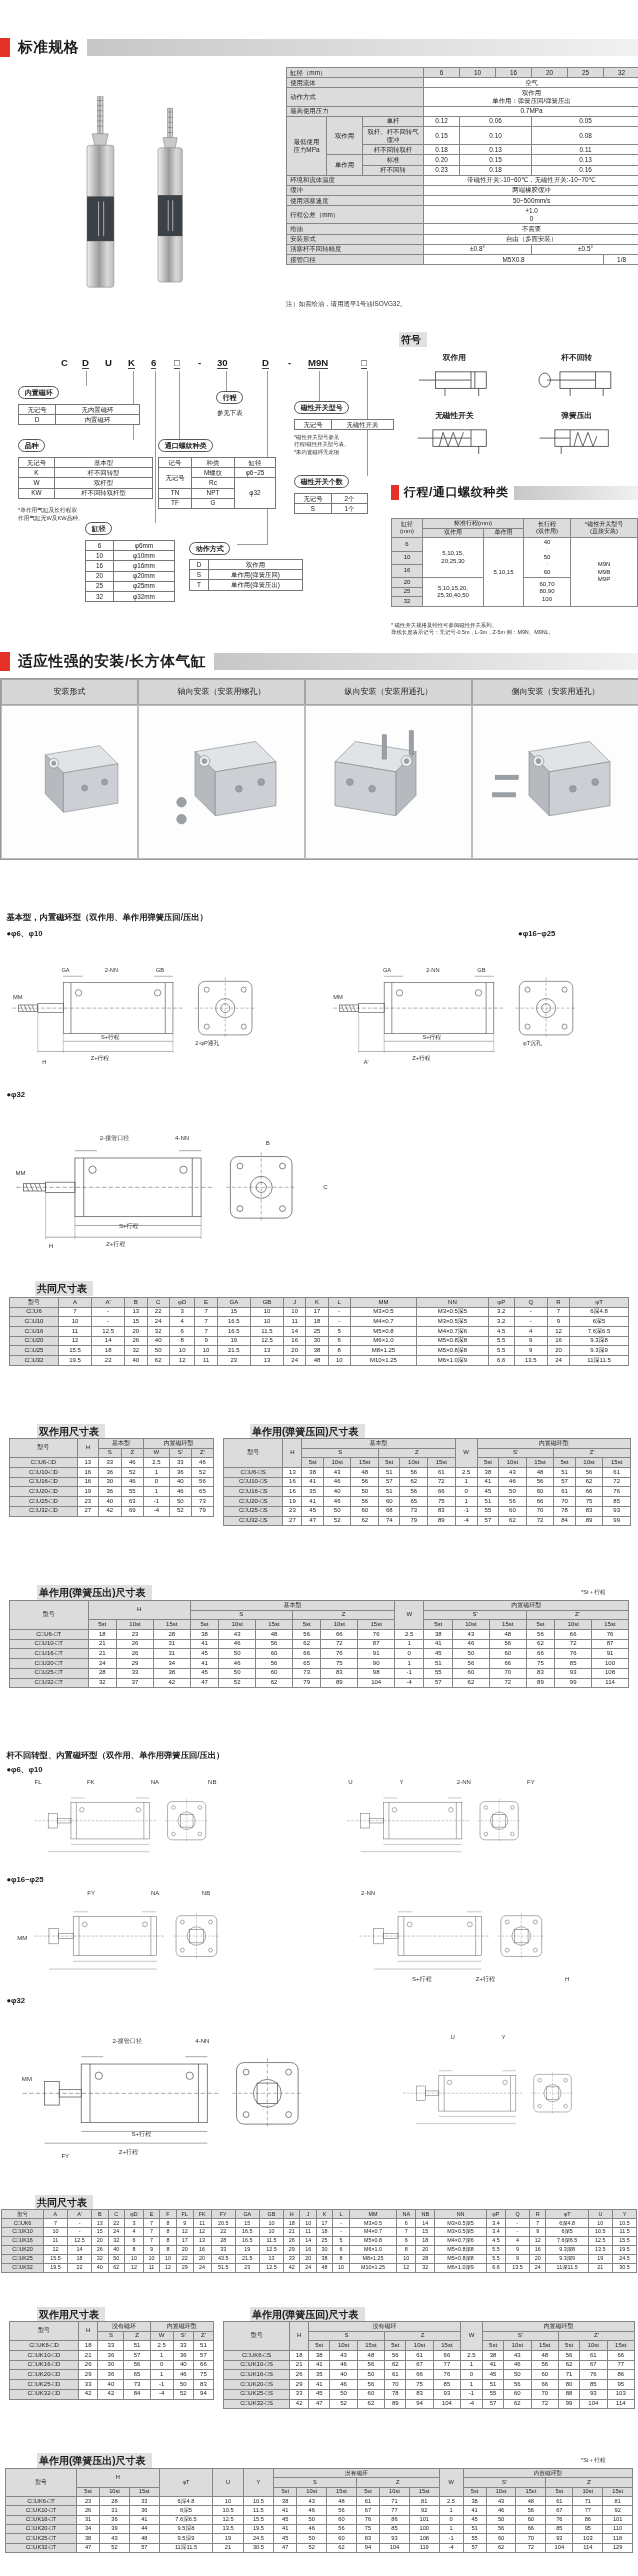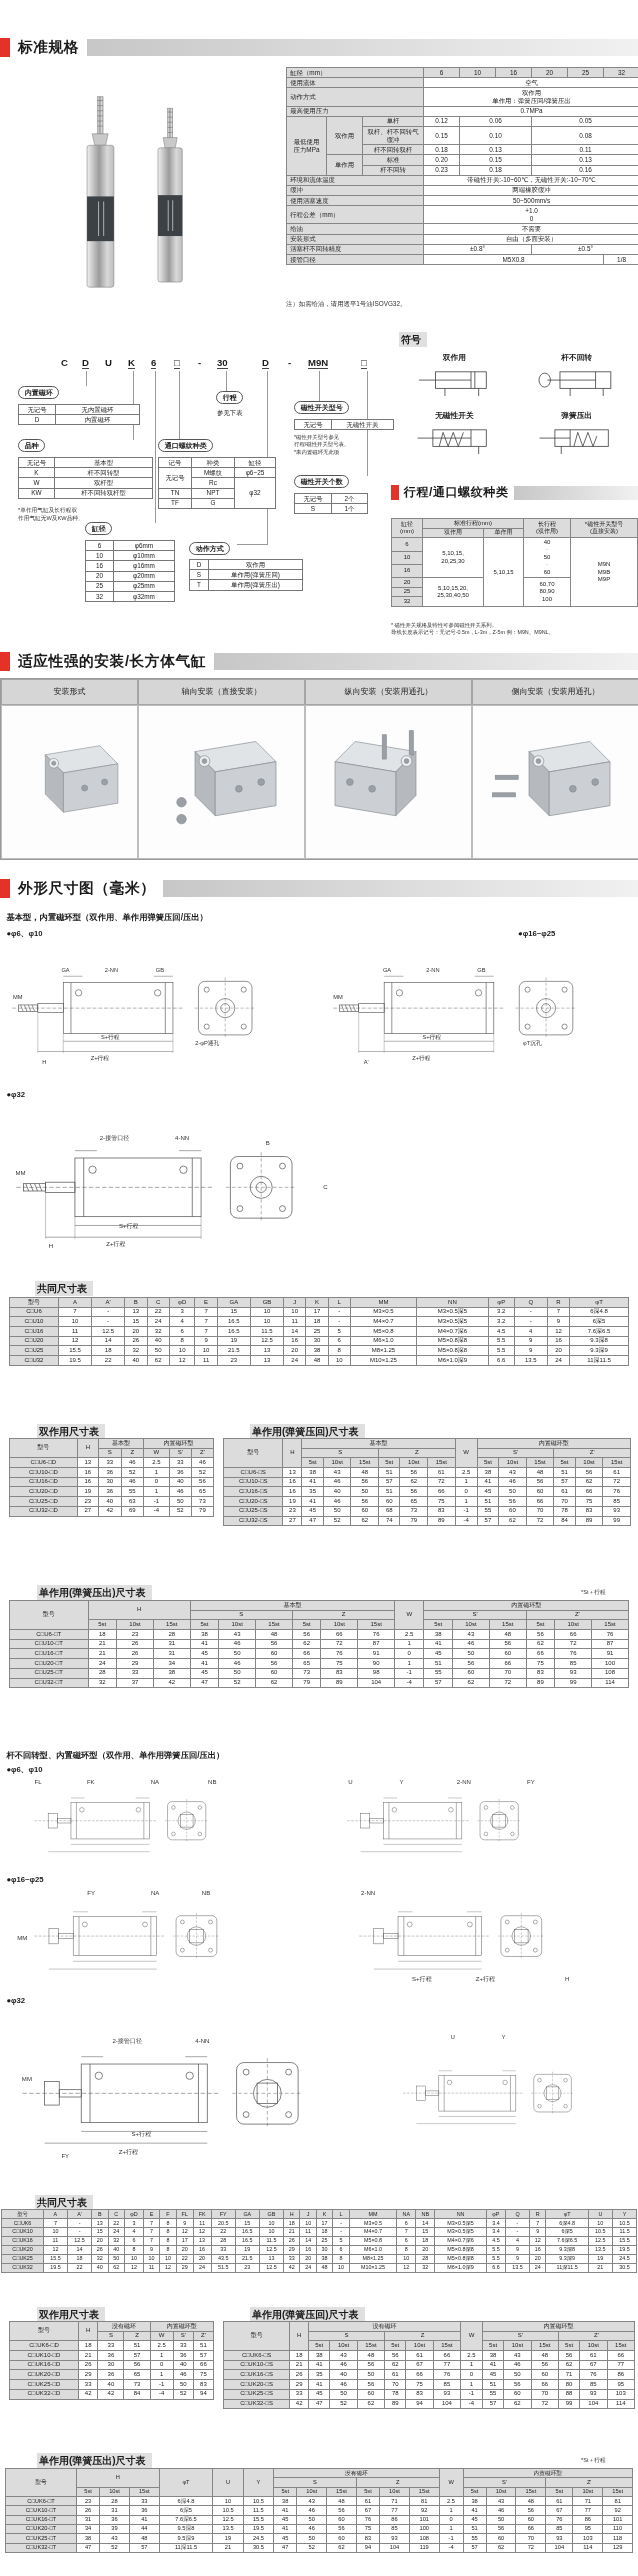--- a/index.html
+++ b/index.html
@@ -597,21 +597,21 @@
   <div class="note pre" style="top:622px;left:391px;width:246px;font-size:5.4px">* 磁性开关规格及特性可参阅磁性开关系列。
 导线长度表示记号：无记号-0.5m，L-3m，Z-5m 例：M9N、M9NL。</div>
 
   <div class="sec" style="top:652px;left:0;width:638px">
     <div class="red"></div>
     <div class="t">适应性强的安装/长方体气缸</div>
     <div class="bar"></div>
   </div>
   <div class="mount-grid" style="top:678px;left:0">
     <div class="mh">安装形式</div>
-    <div class="mh">轴向安装（直接安装）</div>
+    <div class="mh">轴向安装（安装用螺孔）</div>
     <div class="mh">纵向安装（安装用通孔）</div>
     <div class="mh">侧向安装（安装用通孔）</div>
     <div class="mc">
       <svg width="121" height="102" viewBox="0 0 200 160">
           <use href="#sym-mnt"></use>
         </svg>
     </div>
     <div class="mc">
       <svg width="140" height="108" viewBox="0 0 200 160">
           <use href="#sym-mnt"></use>
@@ -630,25 +630,20 @@
     </div>
     <div class="mc">
       <svg width="140" height="108" viewBox="0 0 200 160">
           <use href="#sym-mnt"></use>
           <rect x="10" y="70" width="34" height="6" fill="#9aa0a5" stroke="#878c91"></rect>
           <rect x="6" y="96" width="34" height="6" fill="#9aa0a5" stroke="#878c91"></rect>
         </svg>
     </div>
   </div>
 
-  <div class="sec" style="top:879px;left:0;width:638px">
-    <div class="red"></div>
-    <div class="t">外形尺寸图（毫米）</div>
-    <div class="bar"></div>
-  </div>
   <div class="abs" style="top:912px;left:6.4px;font-size:8.3px;font-weight:bold">基本型，内置磁环型（双作用、单作用弹簧压回/压出）</div>
 
   <div class="cap" style="top:929px;left:6.4px">●φ6、φ10</div>
   <div class="cap" style="top:929px;left:518px">●φ16~φ25</div>
 
   <svg class="abs" style="top:939px;left:3.8px" width="306" height="144" viewBox="0 0 480 225">
     <use href="#sym-cyl" x="5" y="8" width="470" height="210"></use>
     <g font-size="9" fill="#333">
       <text x="14" y="94">MM</text>
       <text x="90" y="52">GA</text>

